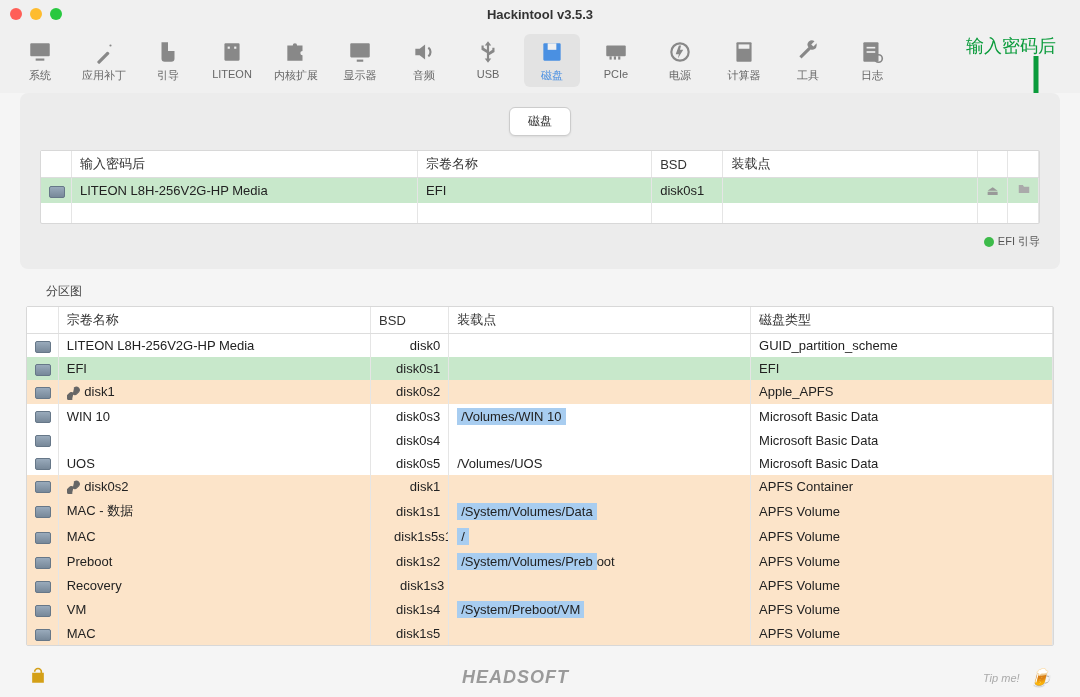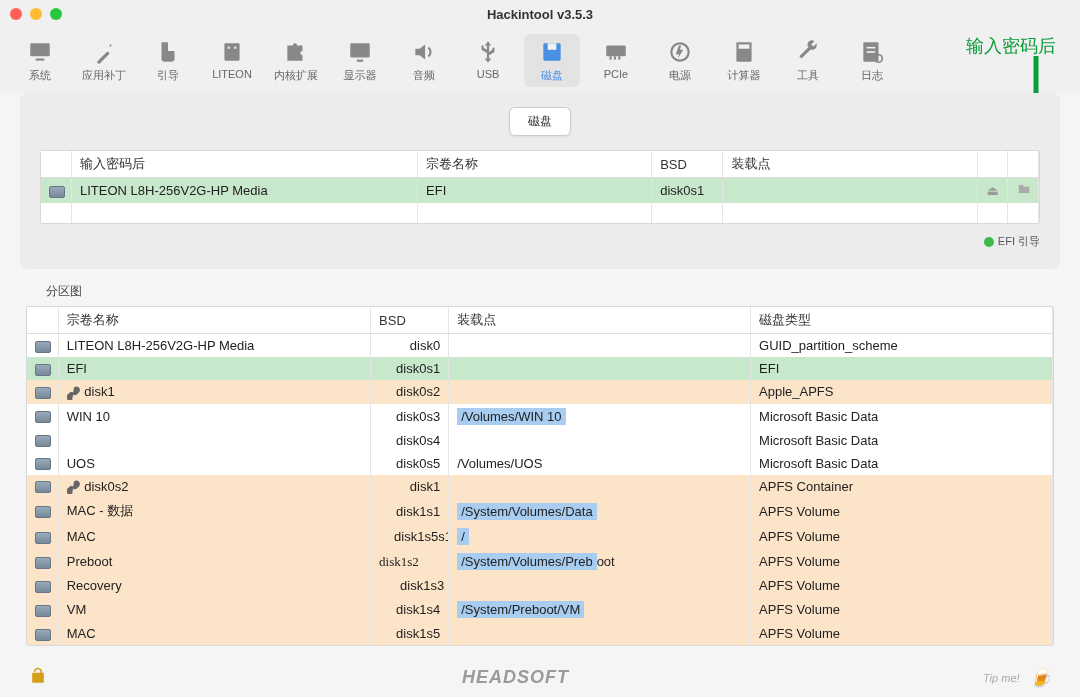--- a/index.html
+++ b/index.html
@@ -433,21 +433,21 @@
             <tr class="row-peach">
               <td class="icon-cell"><span class="disk-icon"></span></td>
               <td>MAC</td>
               <td style="text-align:right;padding-right:8px;padding-left:23px;">disk1s5s1</td>
               <td><span class="row-blue-hl">/</span></td>
               <td>APFS Volume</td>
             </tr>
             <tr class="row-peach">
               <td class="icon-cell"><span class="disk-icon"></span></td>
               <td>Preboot</td>
-              <td style="font-family:Liberation Serif, serif;">disk1s2</td>
+              <td style="text-align:right;">disk1s2</td>
               <td><span class="row-blue-hl">/System/Volumes/Preb</span>oot</td>
               <td>APFS Volume</td>
             </tr>
             <tr class="row-peach">
               <td class="icon-cell"><span class="disk-icon"></span></td>
               <td>Recovery</td>
               <td style="text-align:right;padding-right:4px;">disk1s3</td>
               <td></td>
               <td>APFS Volume</td>
             </tr>

